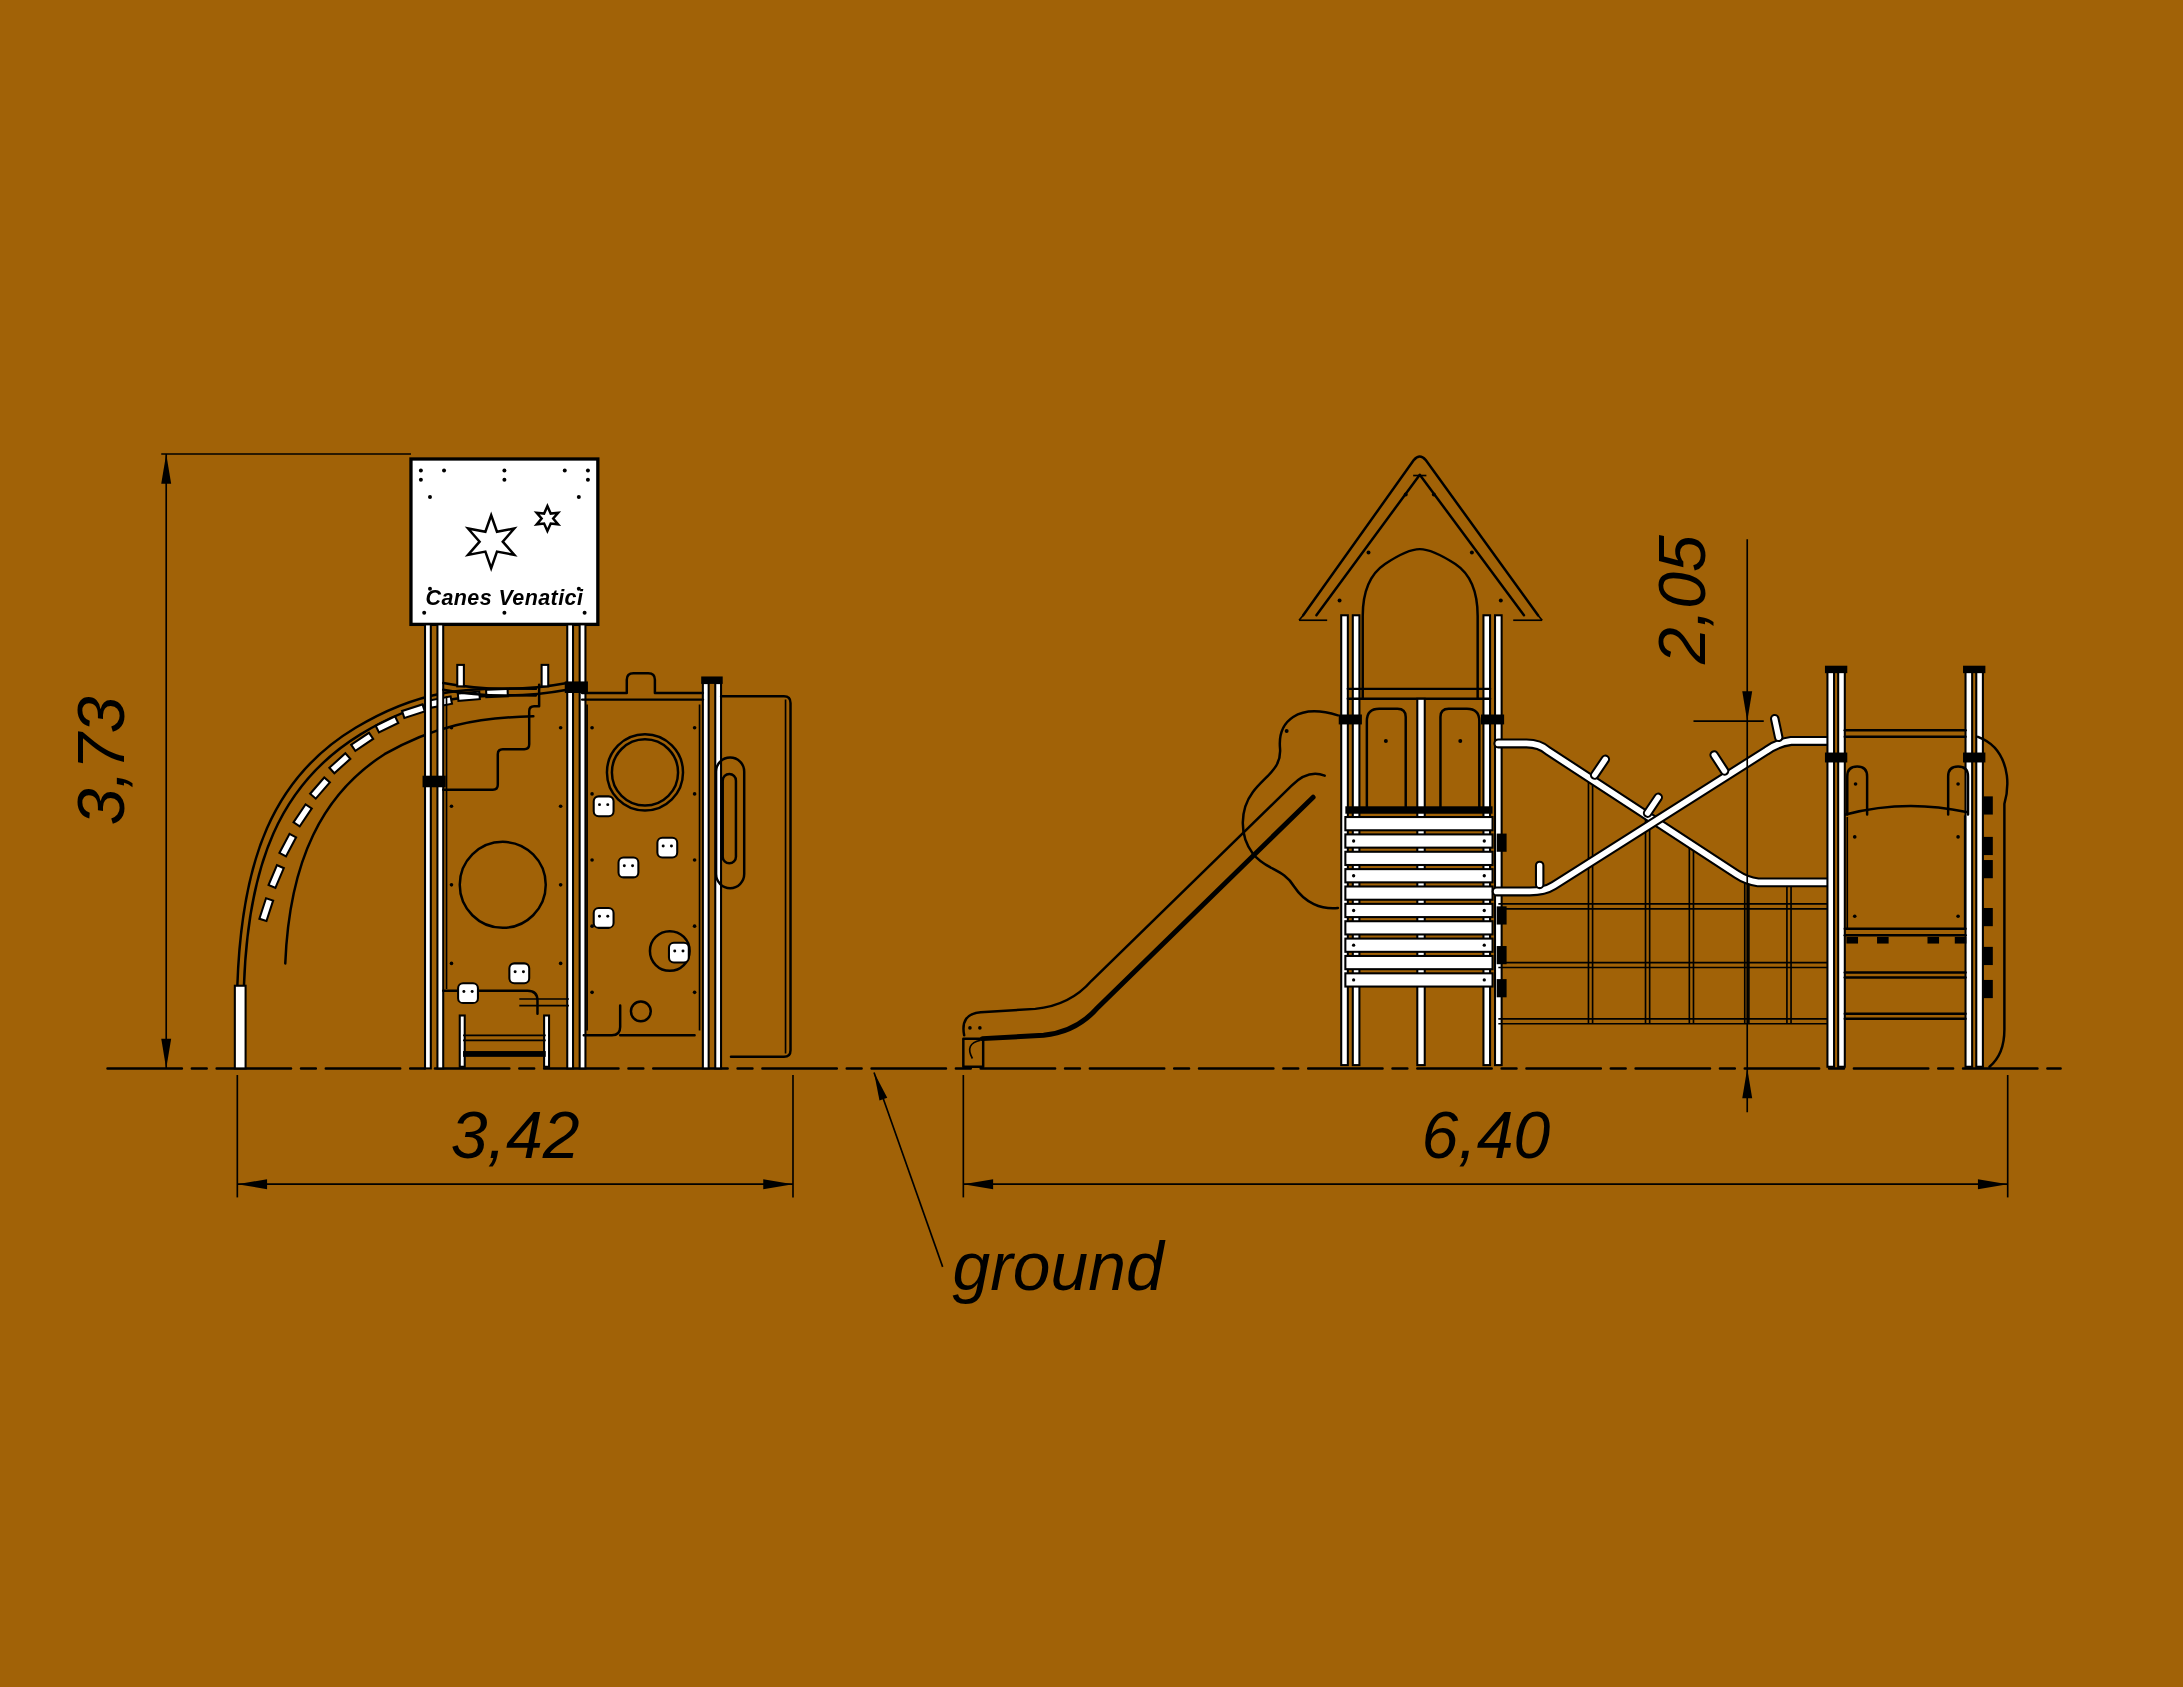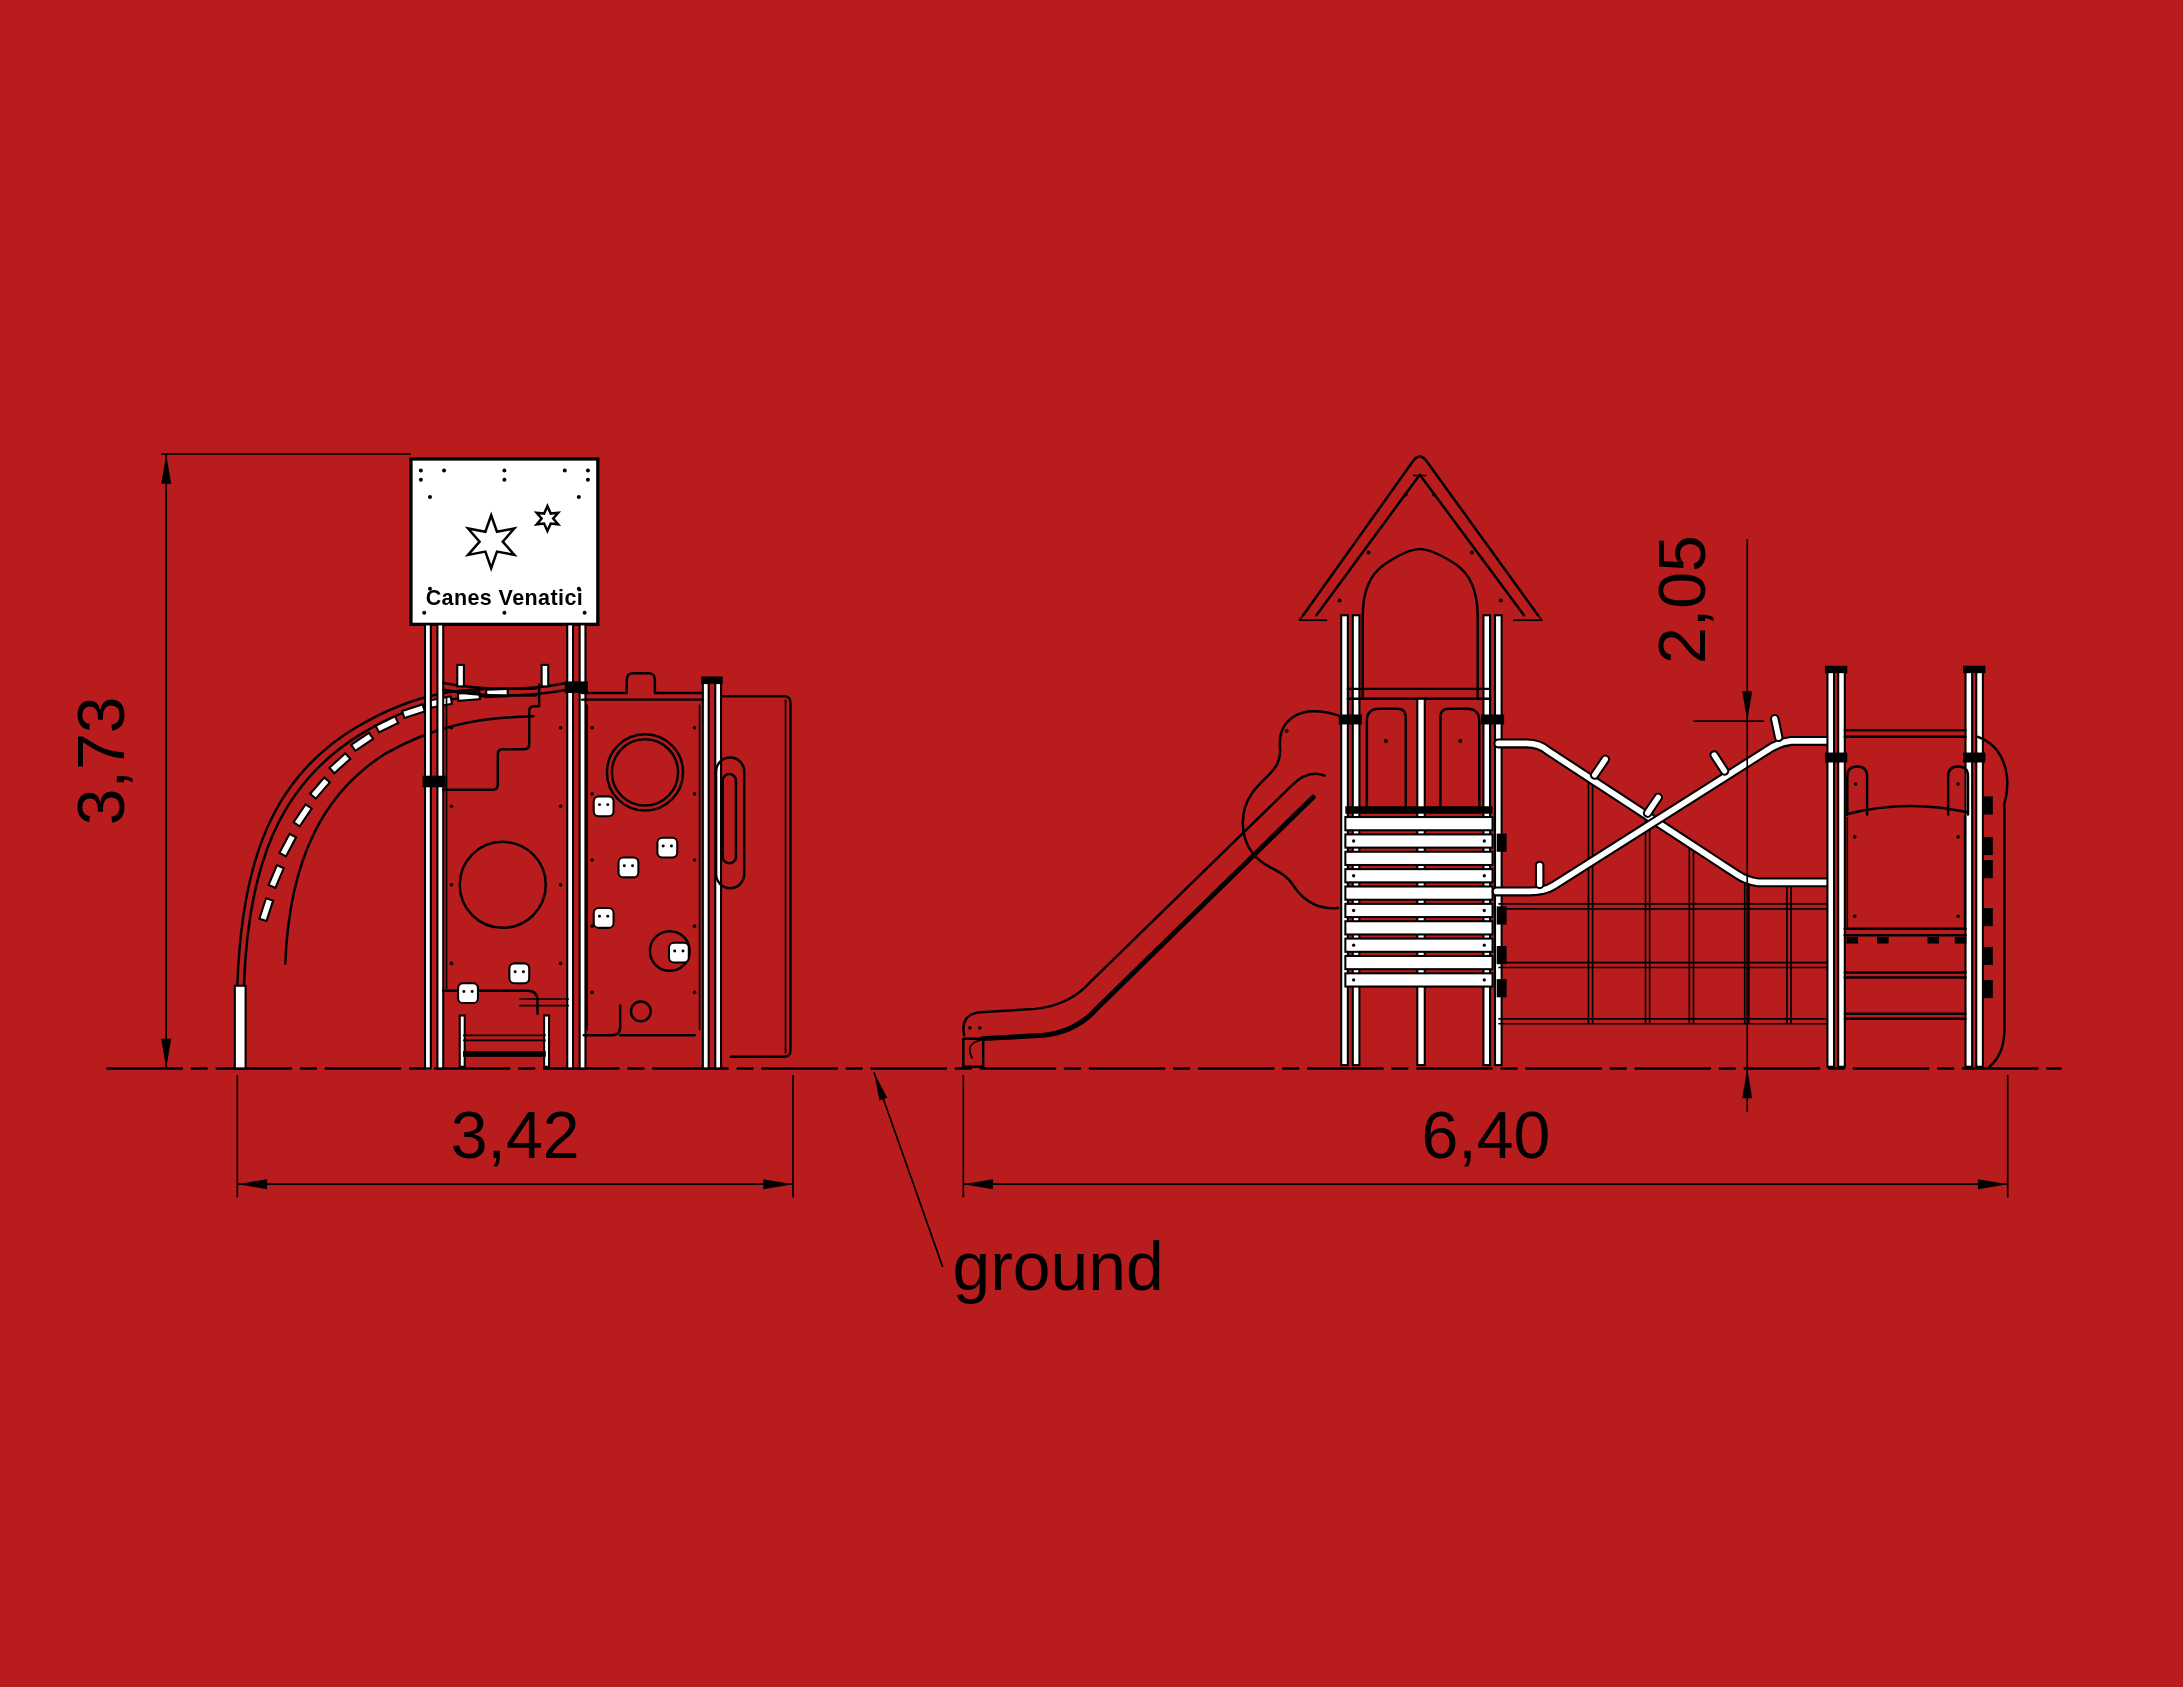--- a/index.html
+++ b/index.html
@@ -1,16 +1,16 @@
 <!DOCTYPE html>
 <html style="font-size:13.2px"><head>
 <meta charset="utf-8">
 <style>
   html,body{margin:0;padding:0;background:#ffffff;}
-  .page{position:relative;width:2183px;height:1687px;background:#b91c1c;overflow:hidden;}
+  .page{position:relative;width:2183px;height:1687px;background:#a16207;overflow:hidden;font-style:italic;}
   svg{position:absolute;left:0;top:0;}
   svg *{vector-effect:none;}
   .ln{stroke:#000;fill:none;stroke-width:3;stroke-linecap:round;stroke-linejoin:round;}
   .thin{stroke:#000;fill:none;stroke-width:2;}
   .thick{stroke:#000;fill:none;stroke-width:6;stroke-linecap:round;}
   .post{fill:#fff;stroke:#000;stroke-width:2.5;}
   .blackfill{fill:#000;stroke:none;}
   .whitefill{fill:#fff;stroke:#000;stroke-width:2.5;}
   .dot{fill:#000;stroke:none;}
   .dim{stroke:#000;stroke-width:2;fill:none;}

